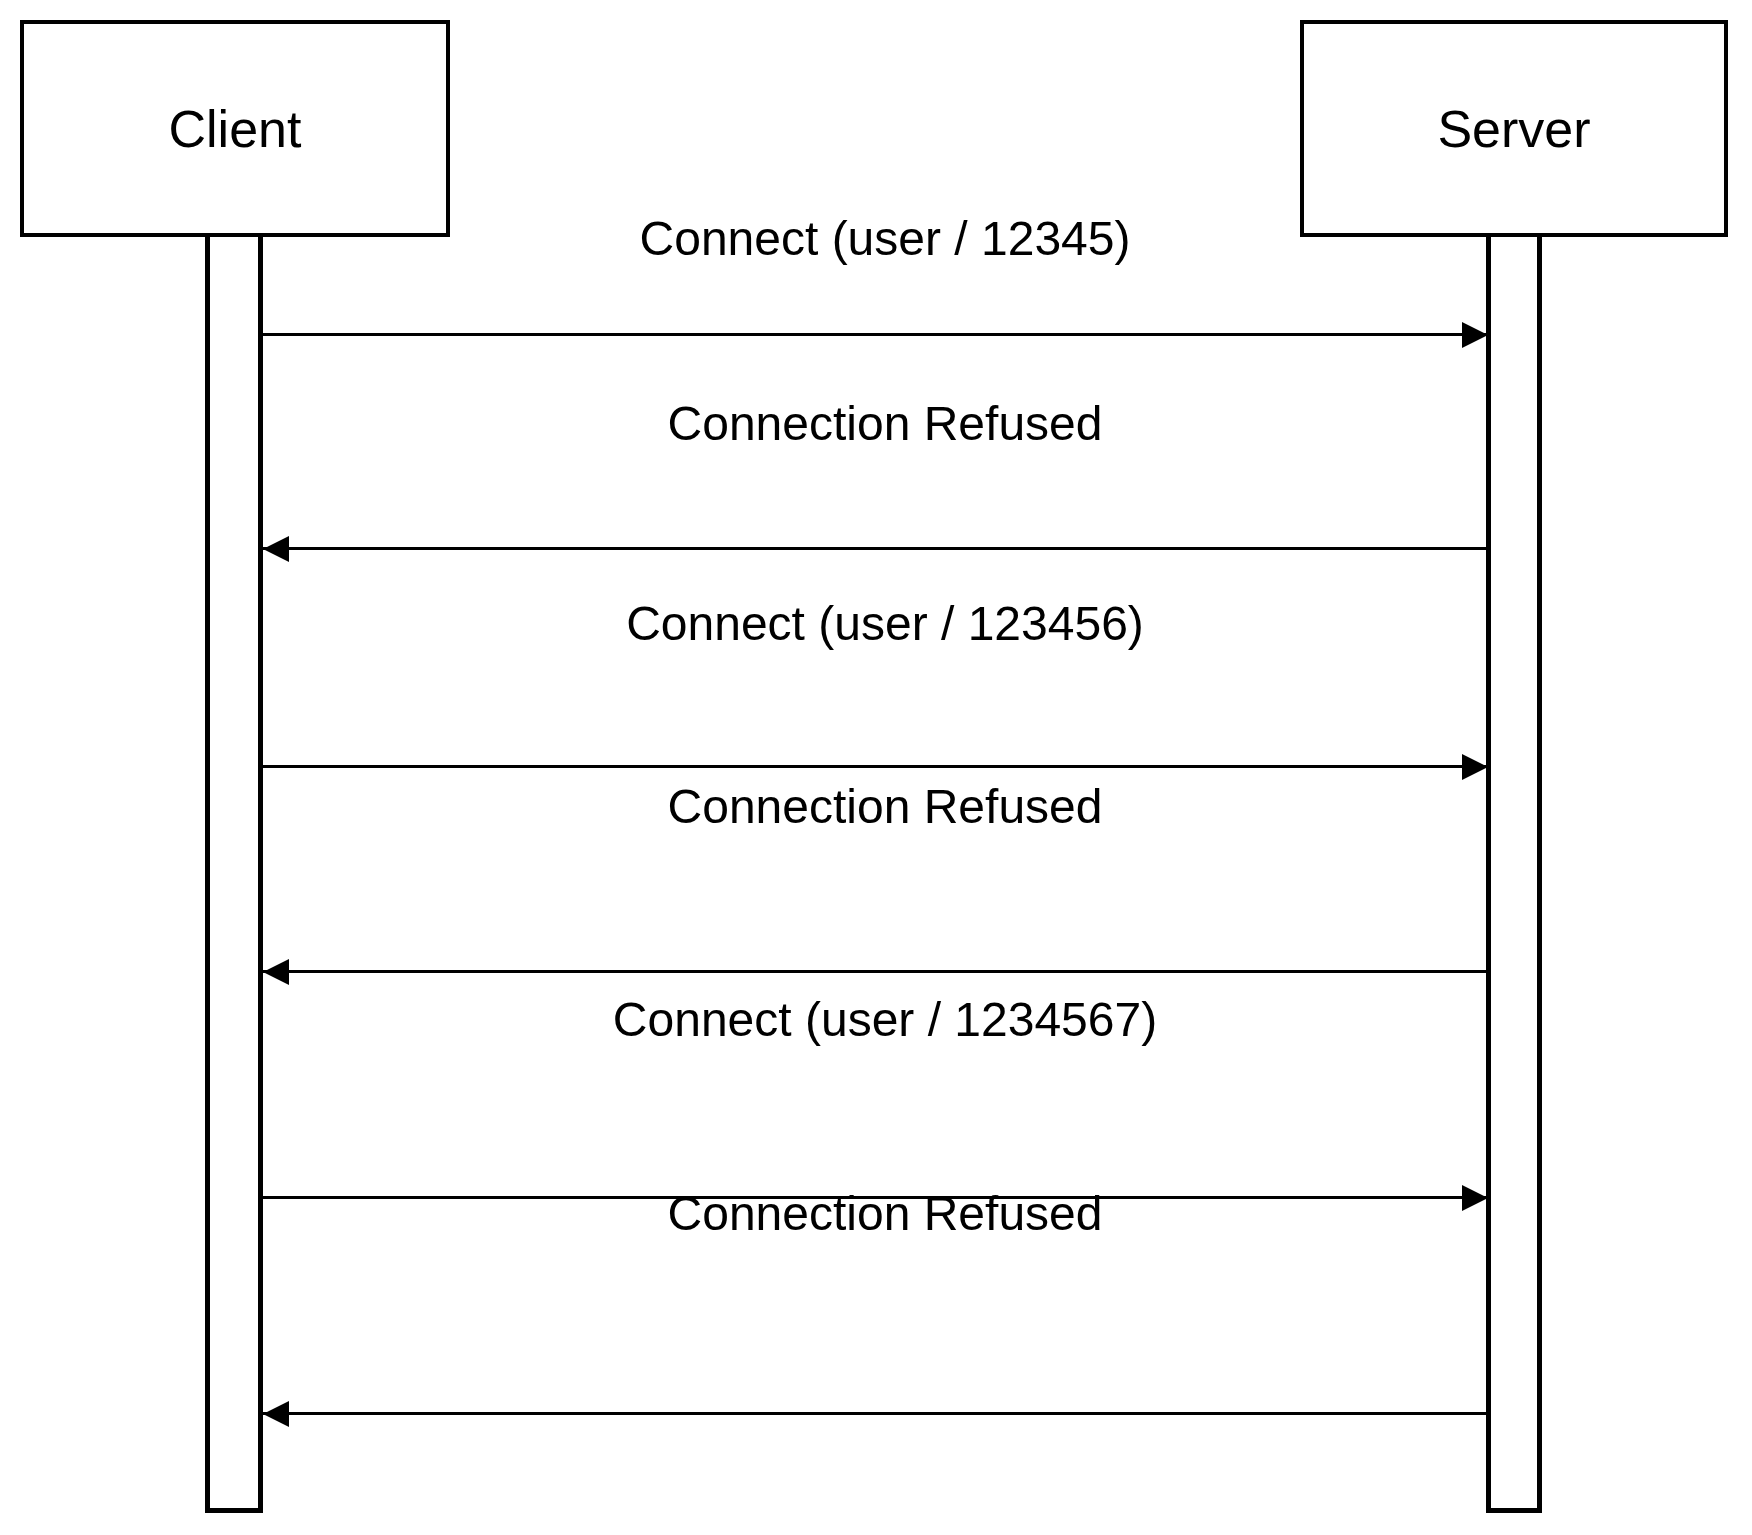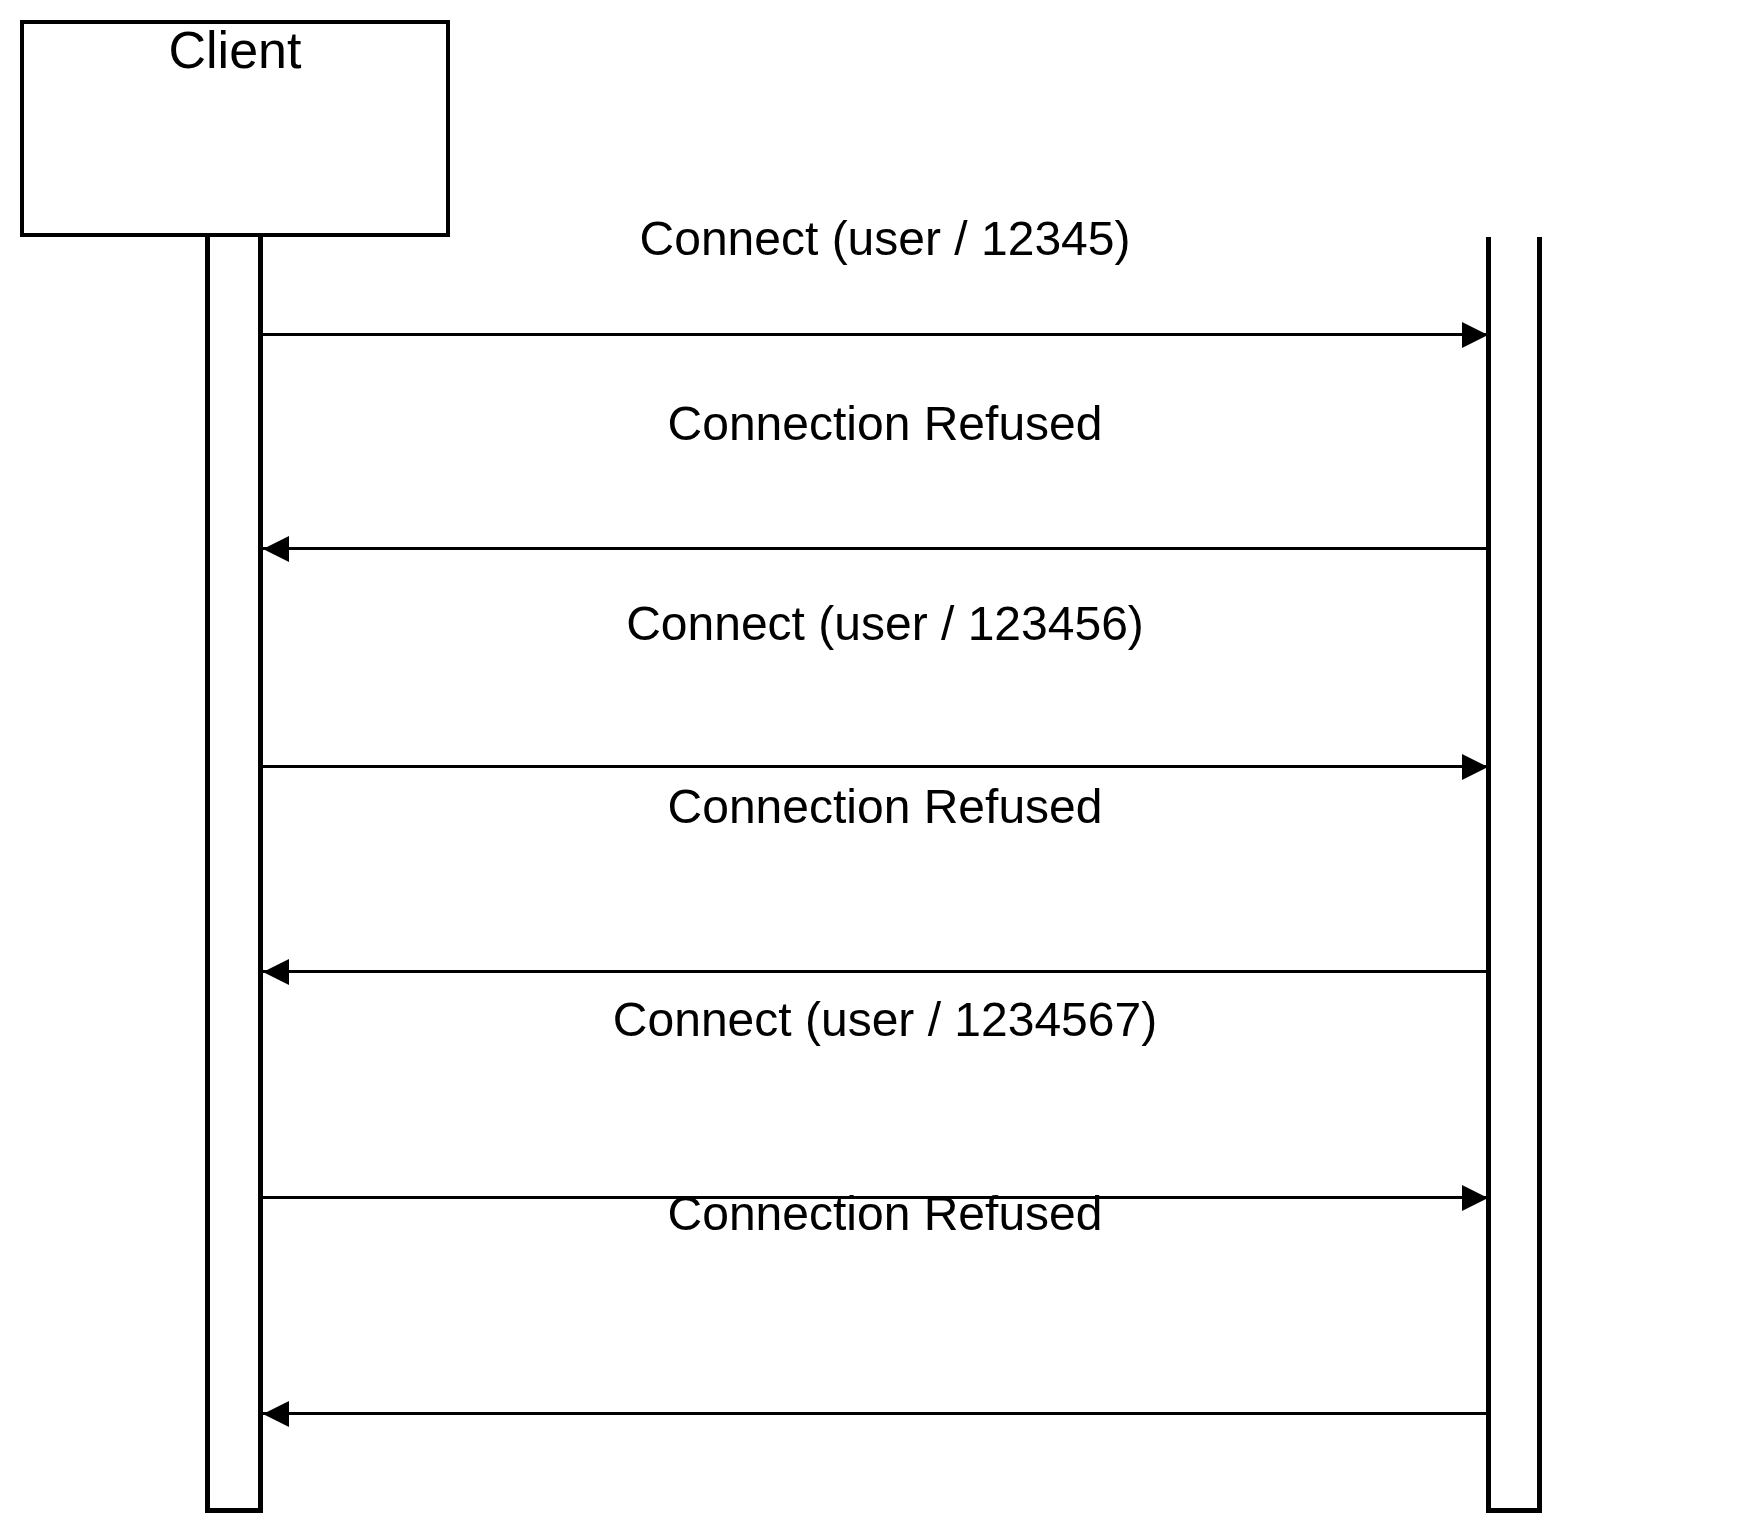--- a/index.html
+++ b/index.html
@@ -17,21 +17,21 @@
     height: 1535px;
     background: #ffffff;
     overflow: hidden;
   }
   .lifeline-box {
     position: absolute;
     box-sizing: border-box;
     border: 4px solid #000000;
     background: #ffffff;
     display: flex;
-    align-items: flex-start;
+    align-items: center;
     justify-content: center;
     z-index: 5;
   }
   .lifeline-box .label {
     font-size: 52px;
     line-height: 1;
     color: #000000;
     letter-spacing: 0px;
     white-space: nowrap;
   }
@@ -77,20 +77,23 @@
   }
 </style>
 </head>
 <body>
 
 <div id="canvas">
 
   <div class="lifeline-box" id="box-client" style="left: 20px; top: 20px; width: 430px; height: 217px;">
     <span class="label">Client</span>
   </div>
+  <div class="lifeline-box" id="box-server" style="left: 1300px; top: 20px; width: 428px; height: 217px;">
+    <span class="label">Server</span>
+  </div>
 
   <div class="activation" id="lifeline-client" style="left: 205px; top: 237px; width: 58px; height: 1276px;"></div>
   <div class="activation" id="lifeline-server" style="left: 1486px; top: 237px; width: 56px; height: 1276px;"></div>
 
   <div id="messages-layer">
       <div class="msg-line" style="left: 260px; top: 333px; width: 1228px;"></div>
       <div class="arrow-head right" style="top: 322px; left: 1462px;"></div>
       <div class="msg-label" style="top: 215px; left: 0px; width: 1770px;">Connect (user / 12345)</div>
       <div class="msg-line" style="left: 263px; top: 547px; width: 1225px;"></div>
       <div class="arrow-head left" style="top: 536px; left: 263px;"></div>

